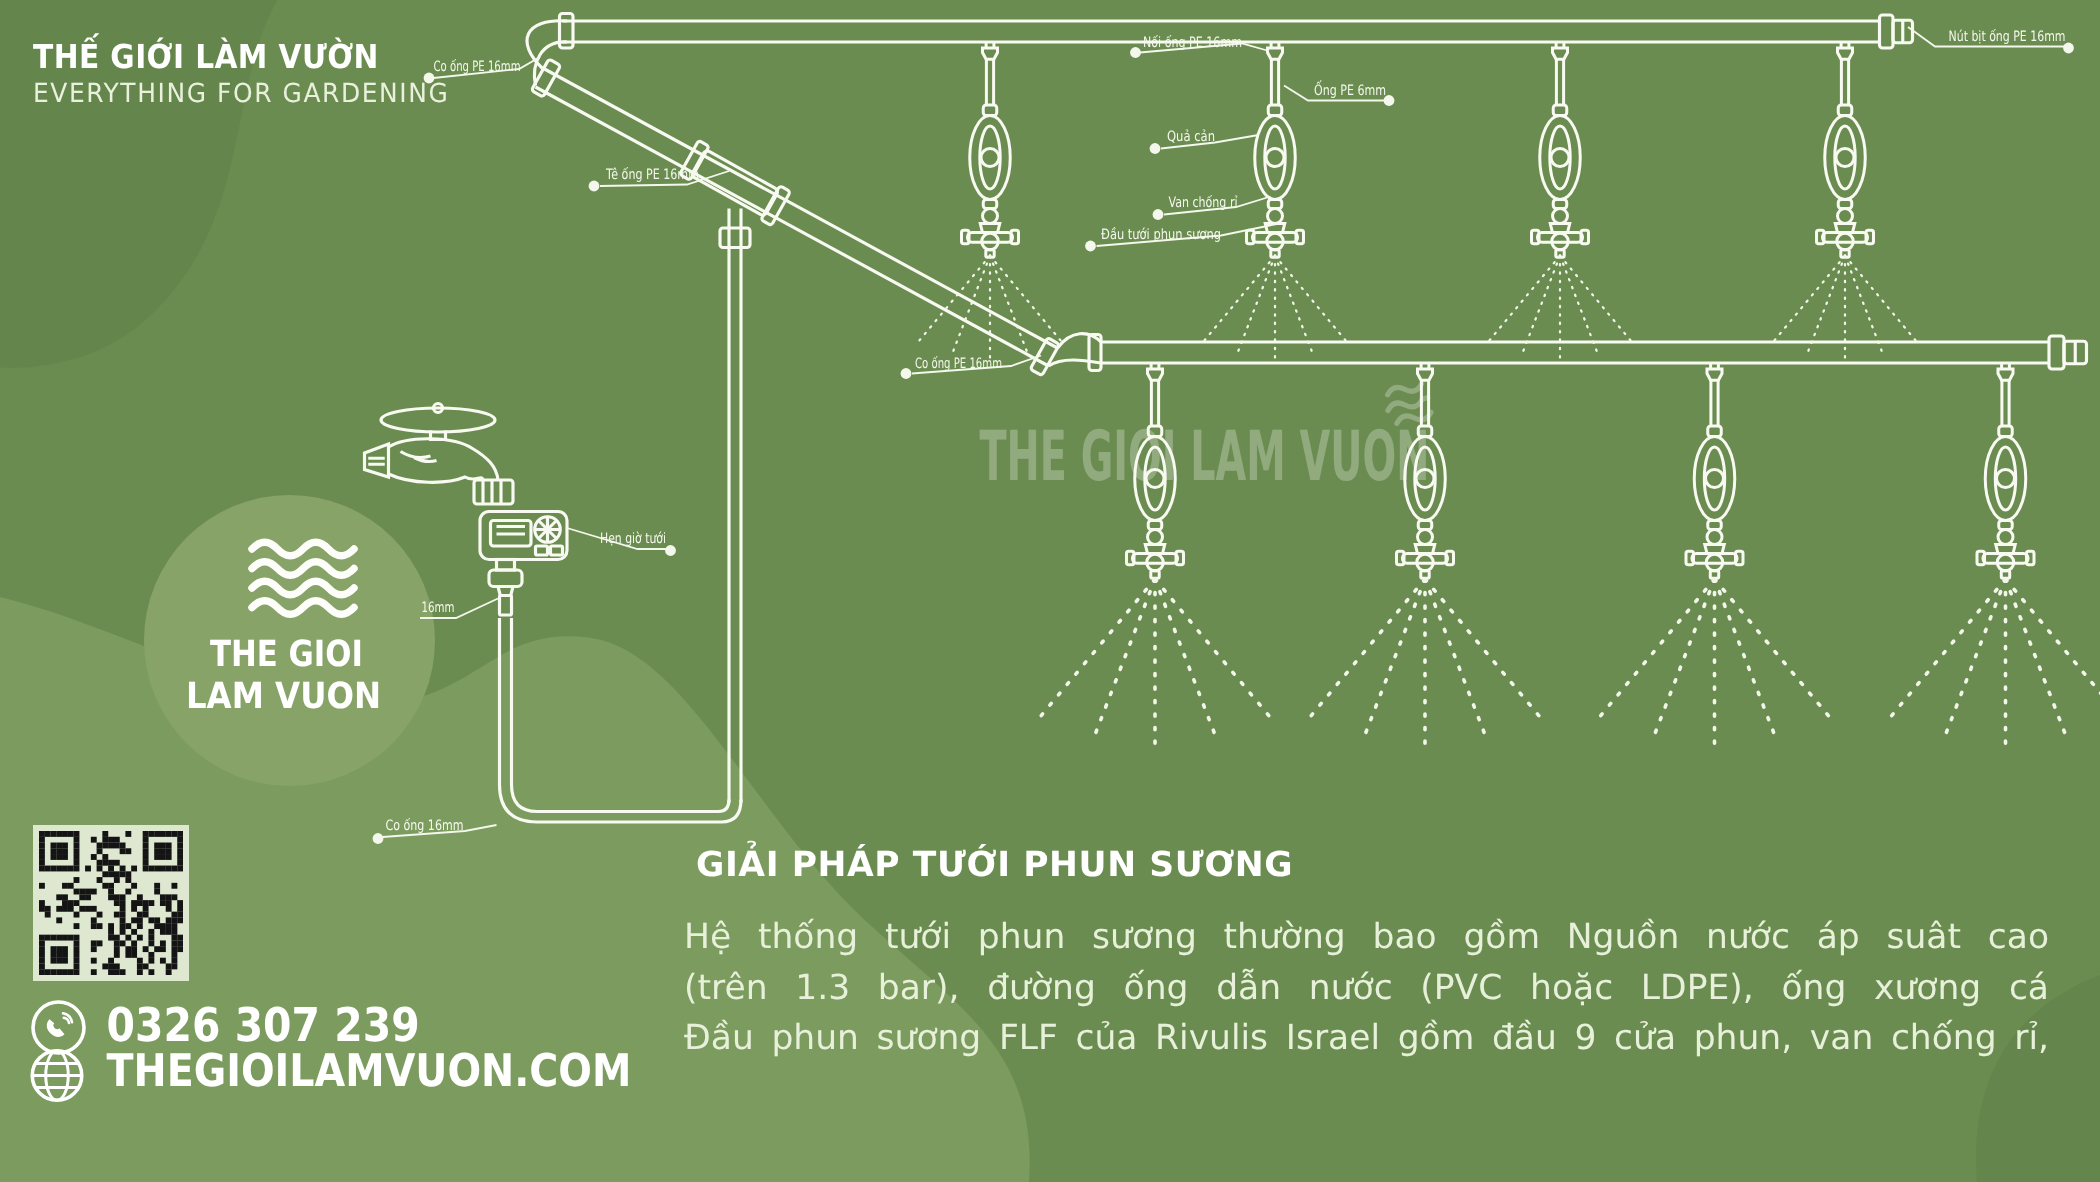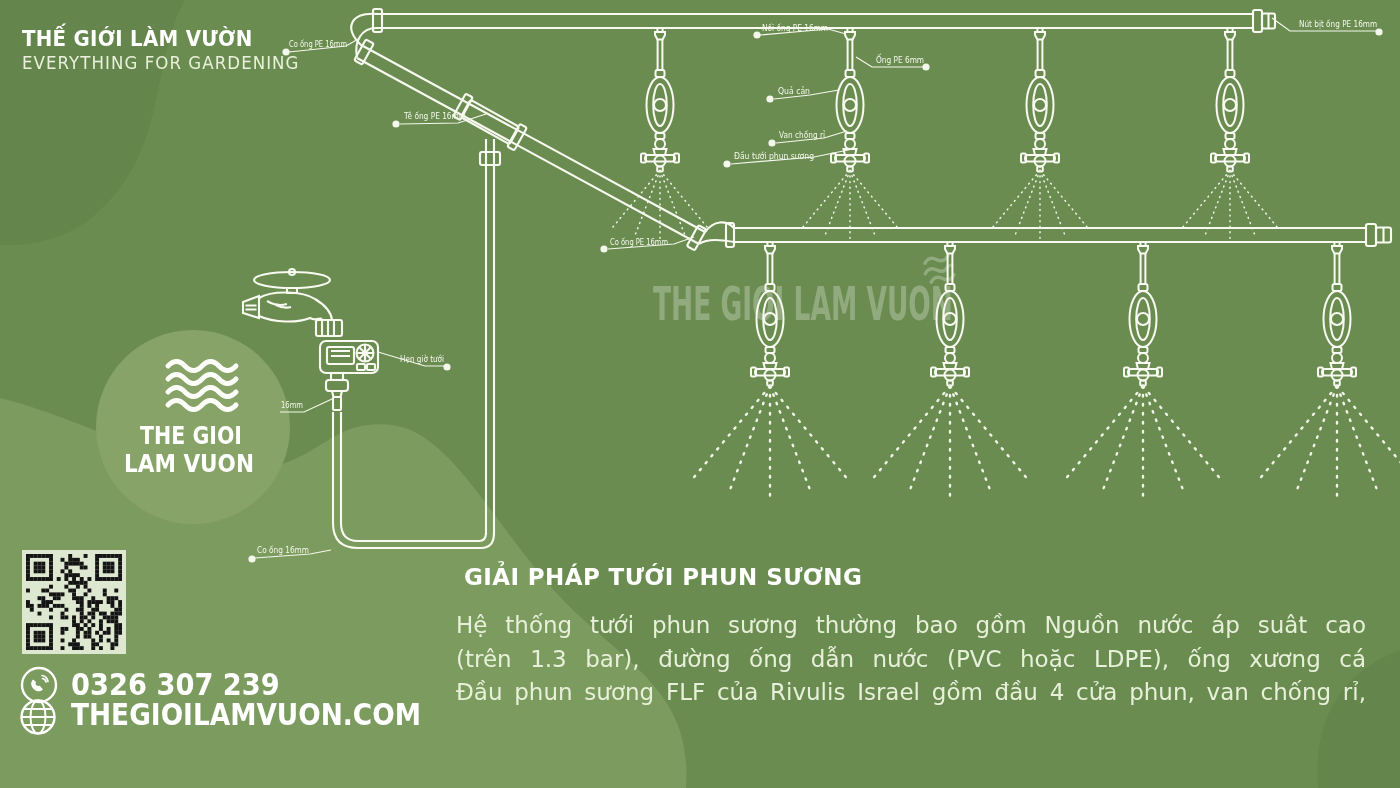--- a/index.html
+++ b/index.html
@@ -563,14 +563,14 @@
     <ellipse cx="20" cy="20" rx="7.5" ry="16.5" fill="none" stroke="#ffffff" stroke-width="2"></ellipse>
     <path d="M3.5,20 h33 M5.5,12 h29 M5.5,28 h29" fill="none" stroke="#ffffff" stroke-width="2"></path>
   </svg>
   <span class="contact-text">THEGIOILAMVUON.COM</span>
 </div>
 
 <div id="info" class="abs">
   <div class="heading">GIẢI PHÁP TƯỚI PHUN SƯƠNG</div>
   <div class="jline">Hệ thống tưới phun sương thường bao gồm Nguồn nước áp suât cao</div>
   <div class="jline">(trên 1.3 bar), đường ống dẫn nước (PVC hoặc LDPE), ống xương cá</div>
-  <div class="jline">Đầu phun sương FLF của Rivulis Israel gồm đầu 4 cửa phun, van chống rỉ,</div>
+  <div class="jline">Đầu phun sương FLF của Rivulis Israel gồm đầu 9 cửa phun, van chống rỉ,</div>
 </div>
 
 </body></html>

